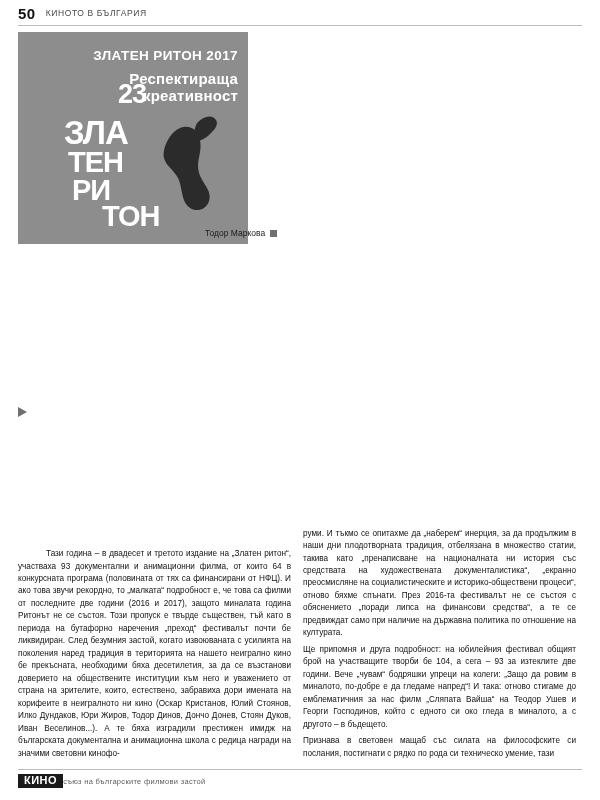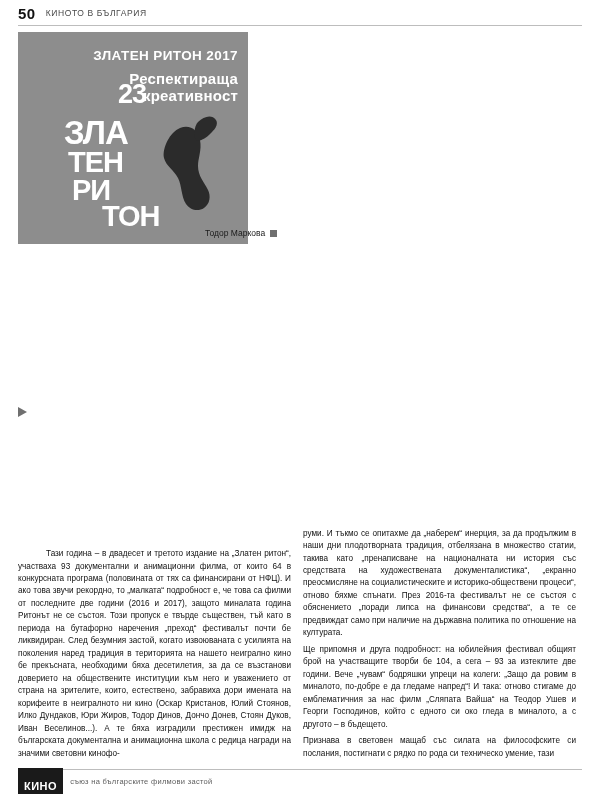--- a/index.html
+++ b/index.html
@@ -174,23 +174,22 @@
     right: 18px;
     bottom: 30px;
     height: 1px;
     background: #bdbdbd;
   }
   .footer-logo {
     background: #1a1a1a;
     color: #ffffff;
     font-weight: bold;
     font-size: 11px;
-    padding: 12px 6px 2px 6px;
+    padding: 0 6px 2px 6px;
     letter-spacing: 0.5px;
-    margin-right: 7px;
   }
   .footer-text {
     font-size: 7.5px;
     color: #5d5d5d;
     letter-spacing: 0.3px;
   }
 </style>
 </head>
 <body>
 

